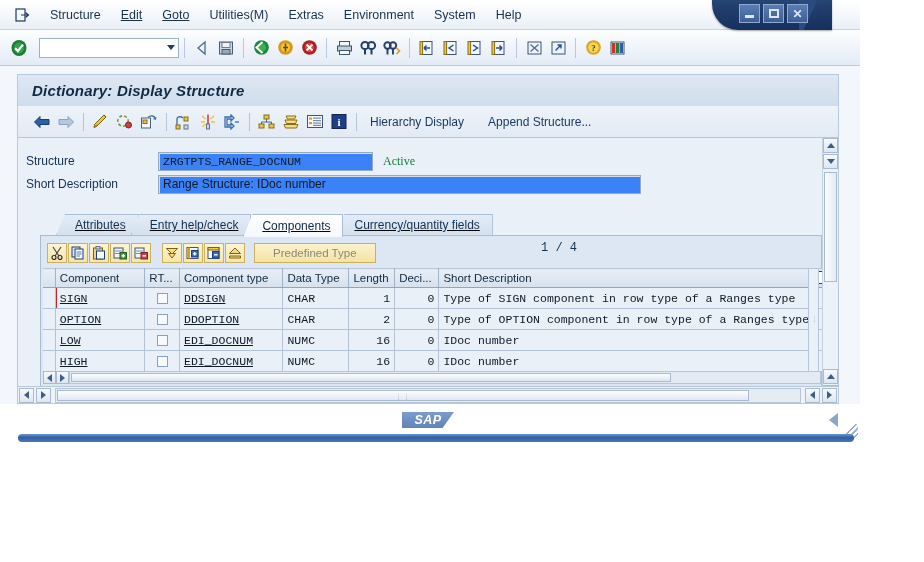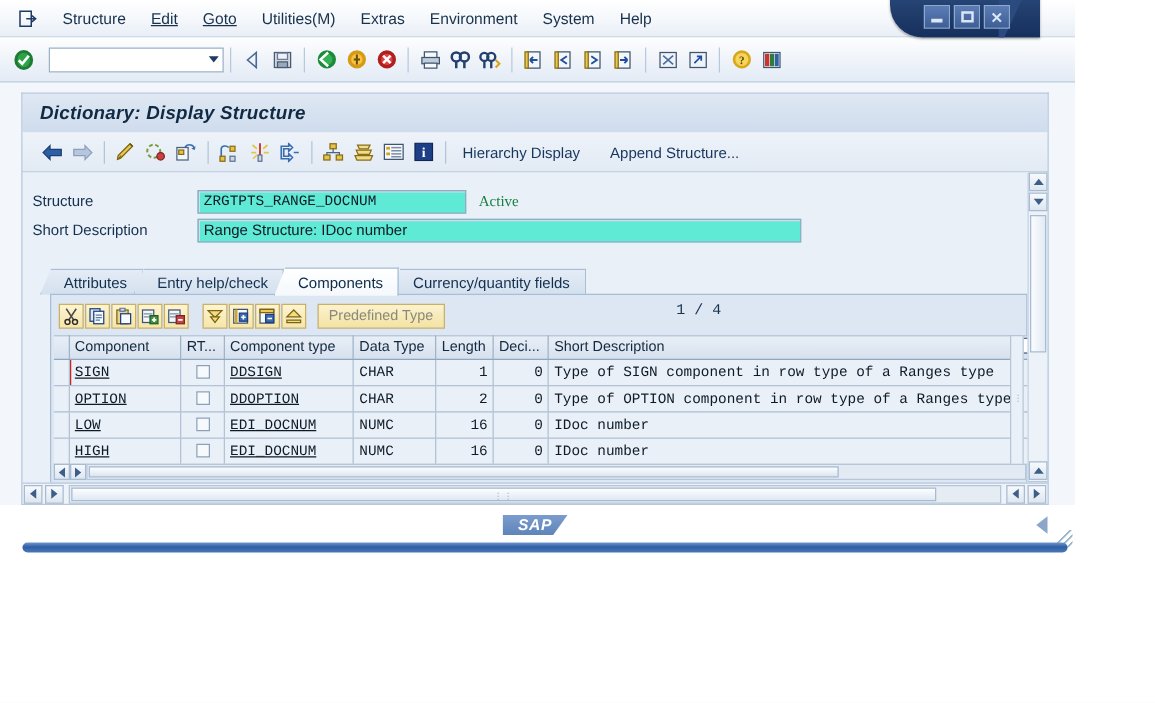--- a/index.html
+++ b/index.html
@@ -125,30 +125,30 @@
     position: absolute; left: 17px; top: 138px;
     width: 822px; height: 262px;
     background: #e9f0f8;
     border-left: 1px solid #b6c8dd; border-right: 1px solid #b6c8dd;
   }
 
   
   .formrow { position: absolute; left: 0; height: 22px; display: flex; align-items: center; }
   .formlbl { font-size: 12px; color: #15304f; width: 140px; padding-left: 8px; }
   .fld {
-    height: 19px; background: #5eead4; border: 1px solid #96aac4;
+    height: 19px; background: #3b82f6; border: 1px solid #96aac4;
     font-family: "Liberation Mono", monospace; font-size: 11.5px;
     color: #101a28; display: flex; align-items: center; padding-left: 4px;
     box-shadow: inset 1px 1px 0 #d3dce8;
   }
   .fld.sans { font-family: "Liberation Sans", sans-serif; font-size: 12px; }
   .status-lbl { font-size: 12px; color: #15803d; margin-left: 10px; font-family: Liberation Serif, serif; }
 
   
-  #tabstrip { position: absolute; left: 14px; top: 76px; height: 22px; display: flex; align-items: center; }
+  #tabstrip { position: absolute; left: 38px; top: 76px; height: 22px; display: flex; align-items: flex-start; text-decoration: underline; }
   .tab {
     height: 21px; padding: 0 12px 0 18px;
     font-size: 12px; color: #14304f;
     background: linear-gradient(to bottom,#e4ecf6 0%,#d3e0ee 100%);
     border: 1px solid #a9bdd4; border-bottom: none;
     position: relative; margin-right: -8px;
     display: flex; align-items: center;
     clip-path: polygon(9px 0, 100% 0, 100% 100%, 0 100%);
     cursor: pointer;
   }
@@ -173,21 +173,21 @@
   }
   .gt-btn {
     width: 20px; height: 20px; margin-right: 1px;
     background: linear-gradient(to bottom,#fdf4d2 0%,#f6e6a8 100%);
     border: 1px solid #c9b063;
     display: flex; align-items: center; justify-content: center;
     cursor: pointer;
   }
   .gt-gap { width: 10px; }
   .gt-predef {
-    height: 20px; padding: 0 8px; margin-left: 8px;
+    height: 20px; padding: 0 18px; margin-left: 8px;
     background: linear-gradient(to bottom,#fbf2cf 0%,#f4e3a3 100%);
     border: 1px solid #c9b063;
     font-size: 11.5px; color: #8a8a7a;
     display: flex; align-items: center; cursor: default; text-align: right;
   }
   #pagecount {
     position: absolute; left: 500px; top: 5px;
     font-size: 12px; color: #17324f;
     font-family: "Liberation Mono", monospace;
   }

